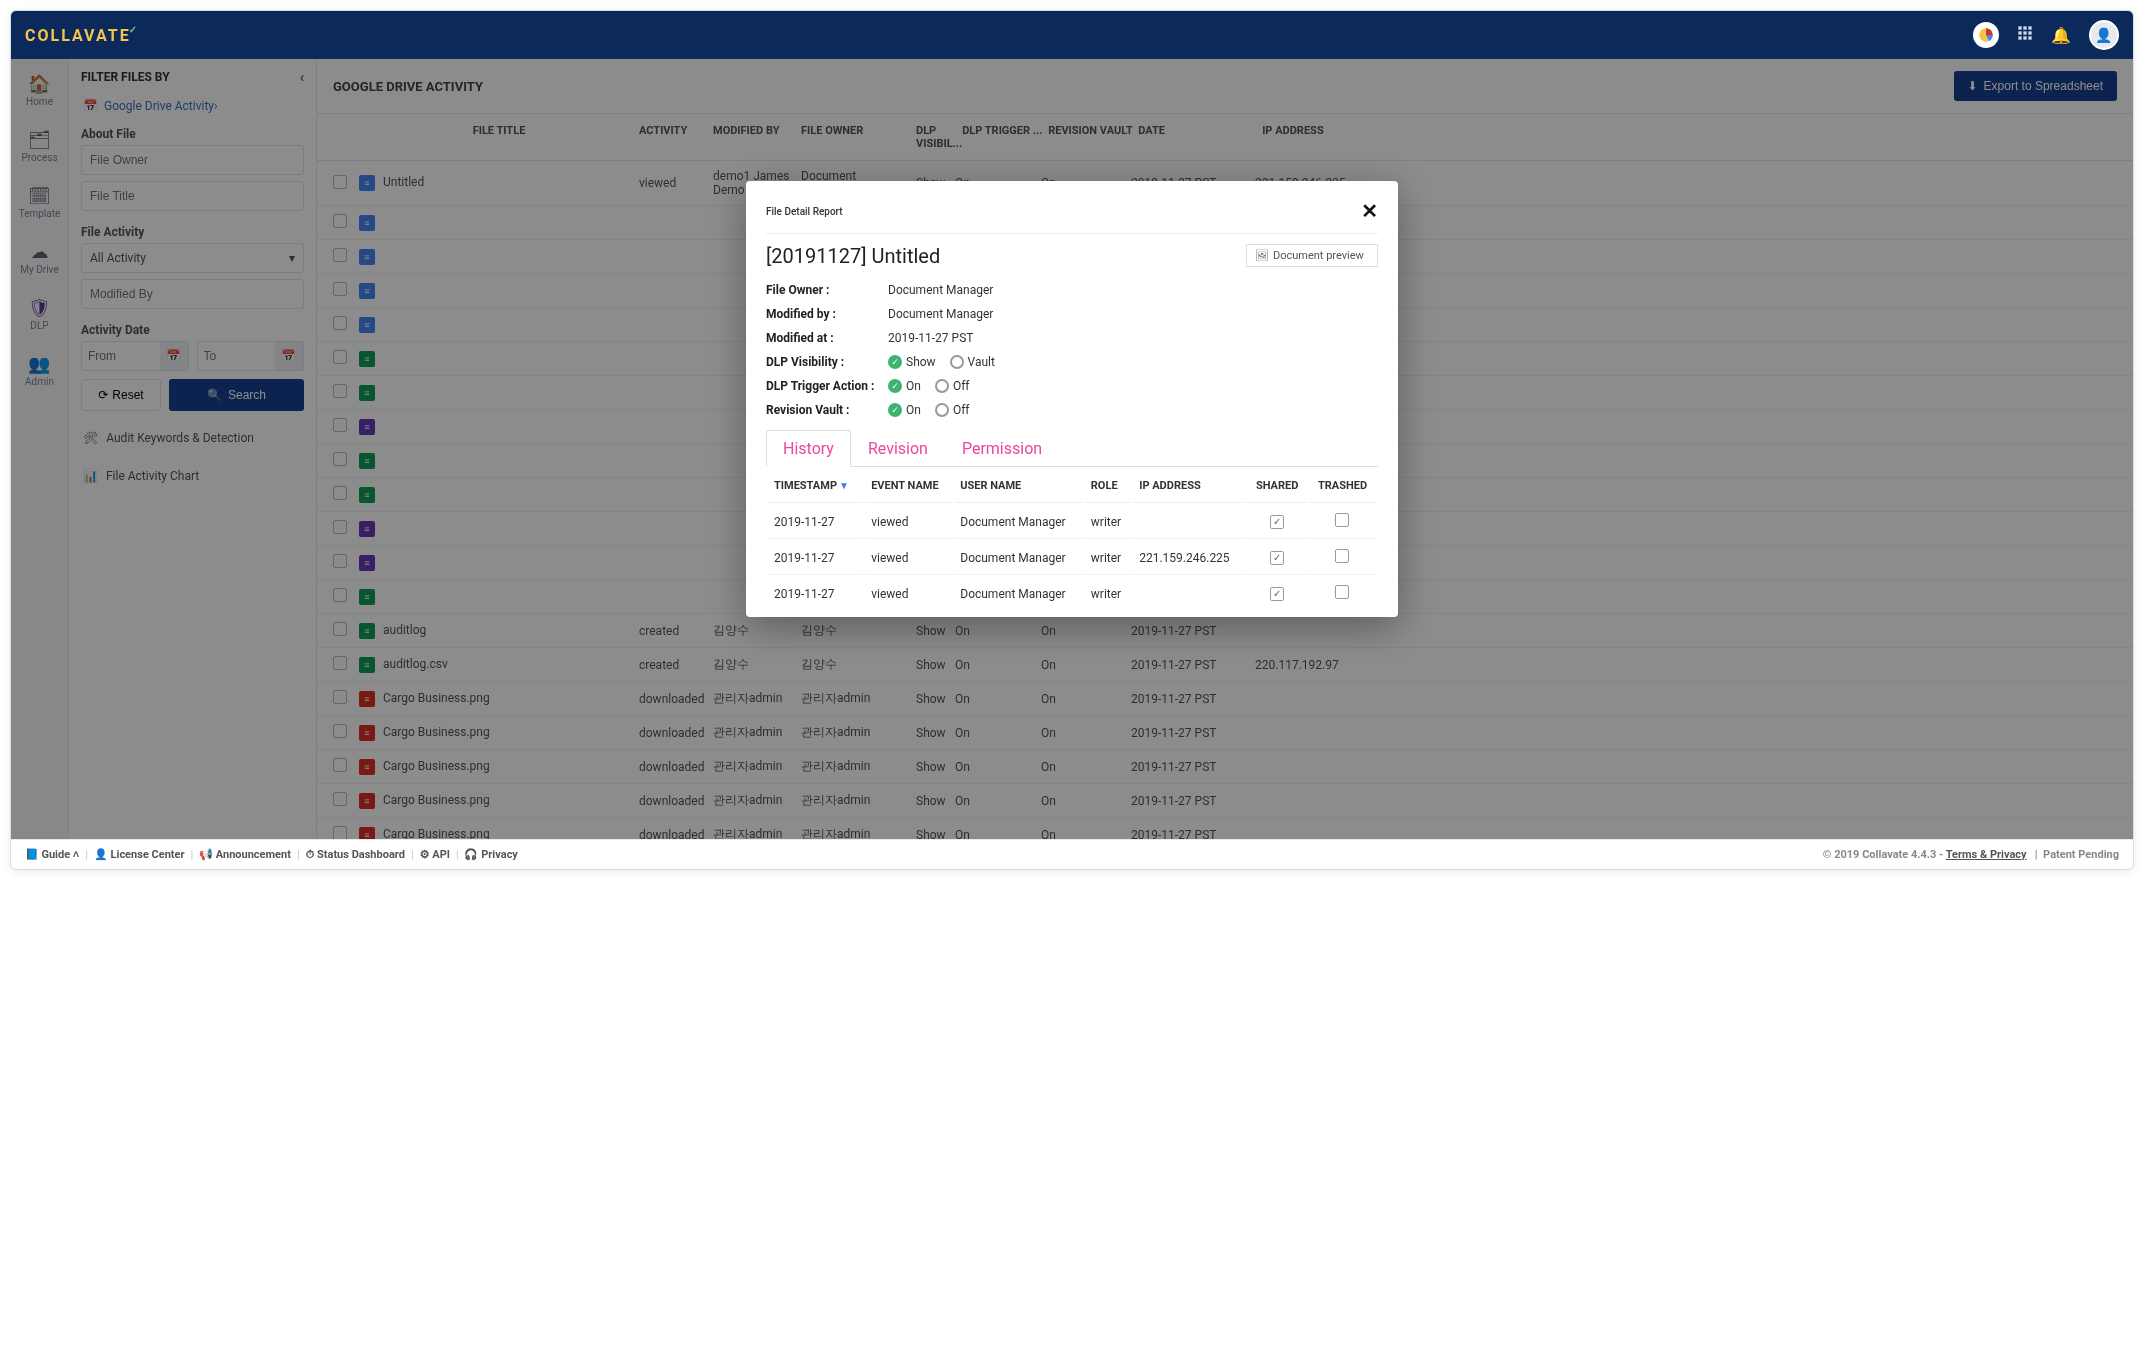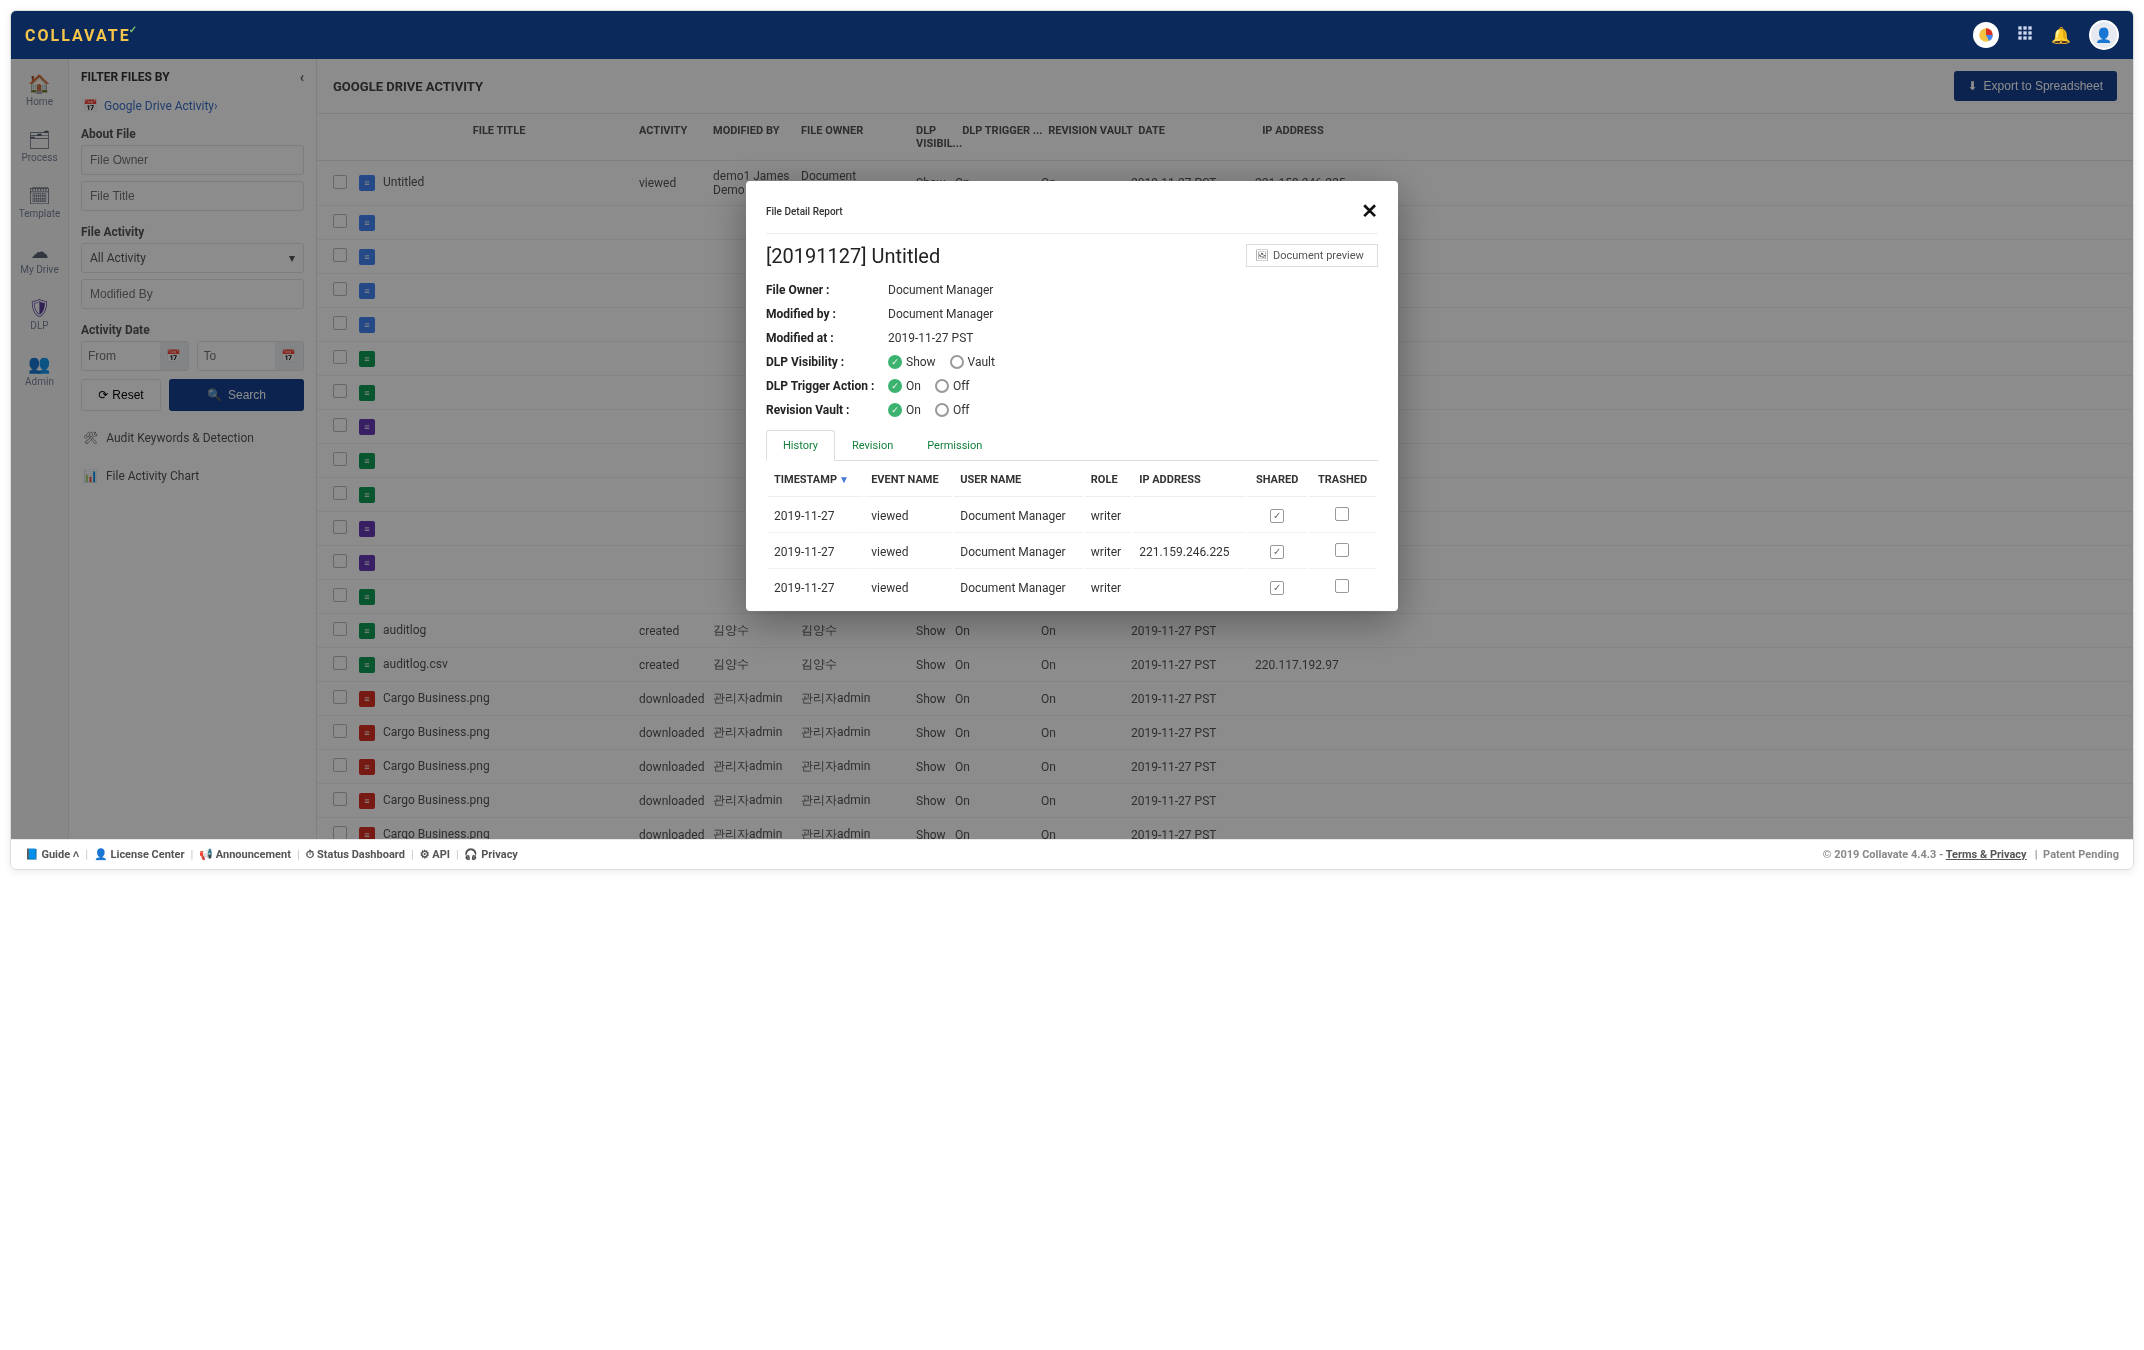--- a/index.html
+++ b/index.html
@@ -121,21 +121,21 @@
 .modal-title{font-size:20px;color:#222;font-weight:400;}
 .doc-prev{border:1px solid #ddd;padding:4px 8px;font-size:11px;color:#555;display:flex;align-items:center;gap:4px;min-width:132px;}
 .meta-row{display:flex;padding:5px 0;font-size:12px;}
 .meta-row .lbl{width:122px;font-weight:700;color:#222;}
 .meta-row .val{color:#333;}
 .rg{display:flex;align-items:center;gap:14px;}
 .radio{display:flex;align-items:center;gap:4px;}
 .r-on{width:14px;height:14px;border-radius:50%;background:#3cb371;display:flex;align-items:center;justify-content:center;color:#fff;font-size:9px;}
 .r-off{width:14px;height:14px;border-radius:50%;border:2px solid #999;}
 .tabs{display:flex;border-bottom:1px solid #ddd;margin-top:8px;}
-.tab{padding:8px 16px;font-size:11px;color:#15803d;cursor:pointer;border:1px solid transparent;border-bottom:none;}
+.tab{padding:8px 16px;font-size:16px;color:#ec4899;cursor:pointer;border:1px solid transparent;border-bottom:none;}
 .tab.active{border-color:#ddd;border-bottom:1px solid #fff;margin-bottom:-1px;background:#fff;border-radius:3px 3px 0 0;}
 .htable{width:100%;font-size:12px;color:#333;}
 .htable th{text-align:left;font-weight:700;font-size:11px;color:#333;padding:10px 6px;border-bottom:1px solid #eee;}
 .htable td{padding:8px 6px;border-bottom:1px solid #f1f1f1;}
 .sort-arr{color:#4a7bd6;font-size:10px;margin-left:2px;}
 .cbx{width:14px;height:14px;border:1px solid #999;border-radius:2px;display:inline-flex;align-items:center;justify-content:center;font-size:10px;color:#666;}
 .cbx.checked::after{content:"✓";}
 .hist-scroll{max-height:140px;overflow:auto;position:relative;}
 .hist-scroll::-webkit-scrollbar{width:8px;}
 .hist-scroll::-webkit-scrollbar-thumb{background:#bbb;border-radius:4px;}

